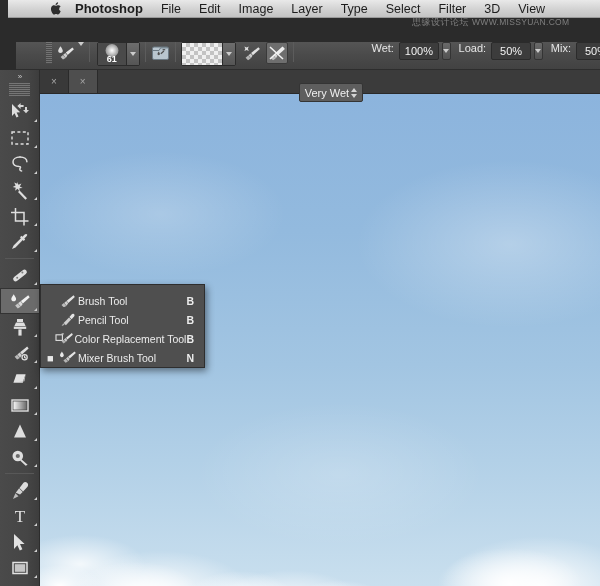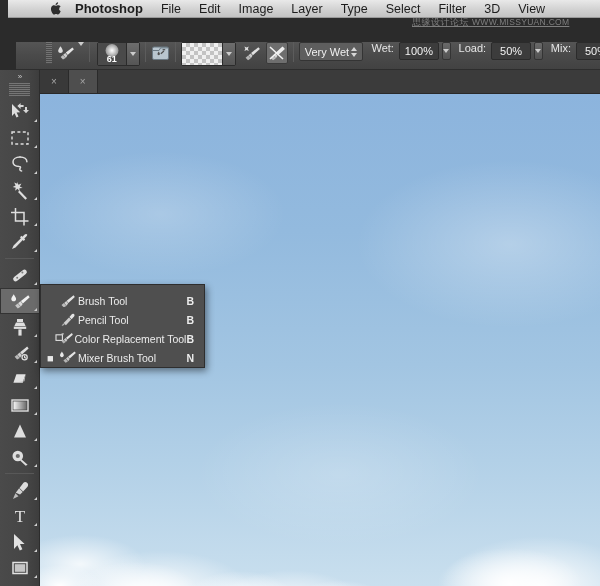--- a/index.html
+++ b/index.html
@@ -42,21 +42,21 @@
   .light.yellow { background: radial-gradient(circle at 35% 30%, #ffe29a, #e0a52c 70%); }
   .light.green  { background: radial-gradient(circle at 35% 30%, #cdf0a0, #66ba3e 70%); }
   .ps-apptitle {
     position: absolute; right: 0; top: 4px;
     font-size: 15px; font-weight: bold; color: #cfcfcf;
     white-space: nowrap; letter-spacing: .2px;
   }
   .watermark {
     position: absolute; top: 16px; left: 412px;
     font-size: 9px; color: #8d8d8d; white-space: nowrap;
-    letter-spacing: .5px; z-index: 41; opacity: .85; text-decoration: underline;
+    letter-spacing: .5px; z-index: 41; opacity: .85;
   }
   .watermark .wm-en { font-size: 8.5px; letter-spacing: .3px; }
 
   
   .optbar {
     position: absolute; top: 42px; left: 16px; width: 600px; height: 28px;
     background: linear-gradient(180deg,#555 0%,#4a4a4a 50%,#424242 100%);
     border-bottom: 1px solid #2d2d2d;
     display: flex; align-items: flex-start; z-index: 34; padding-left: 28px;
   }
@@ -104,21 +104,21 @@
       linear-gradient(45deg,#c3c3c3 25%,transparent 25%,transparent 75%,#c3c3c3 75%),
       linear-gradient(45deg,#c3c3c3 25%,transparent 25%,transparent 75%,#c3c3c3 75%);
     background-size: 8px 8px;
     background-position: 0 0, 4px 4px;
     background-color: #f0f0f0;
   }
   .opt-select {
     display: flex; align-items: center; justify-content: space-between;
     width: 122px; height: 19px; padding: 0 5px;
     background: #5e5e5e; border: 1px solid #343434; border-radius: 2px;
-    font-size: 11px; color: #f0f0f0;
+    font-size: 11px; color: #f0f0f0; margin-top: 41px;
   }
   .stepper { display:flex; flex-direction:column; gap:2px; }
   .stepper i { display:block; width:0;height:0;border-left:3px solid transparent;border-right:3px solid transparent; }
   .stepper i.up { border-bottom: 4px solid #d6d6d6; }
   .stepper i.dn { border-top: 4px solid #d6d6d6; }
   .opt-label { font-size: 11px; color: #e6e6e6; margin: 0 5px 0 8px; font-weight: normal; }
   .opt-field {
     min-width: 40px; height: 18px; padding: 0 6px;
     background: #3c3c3c; border: 1px solid #2b2b2b; border-radius: 2px;
     font-size: 11px; color: #f2f2f2; display:flex; align-items:center; justify-content:center;

